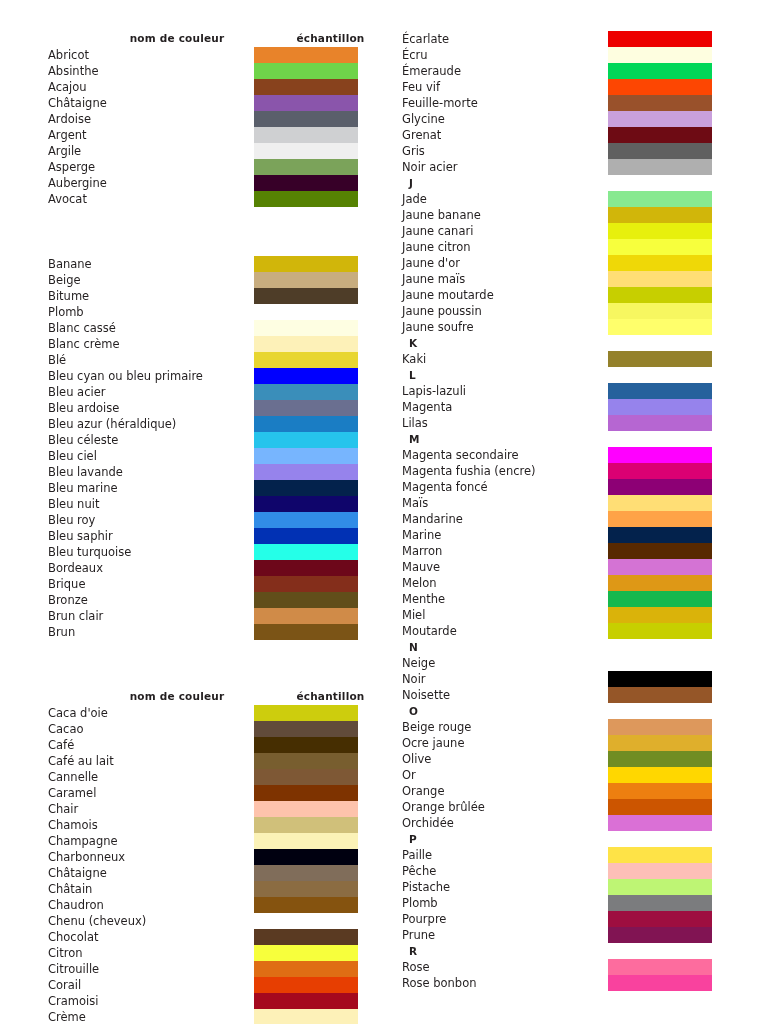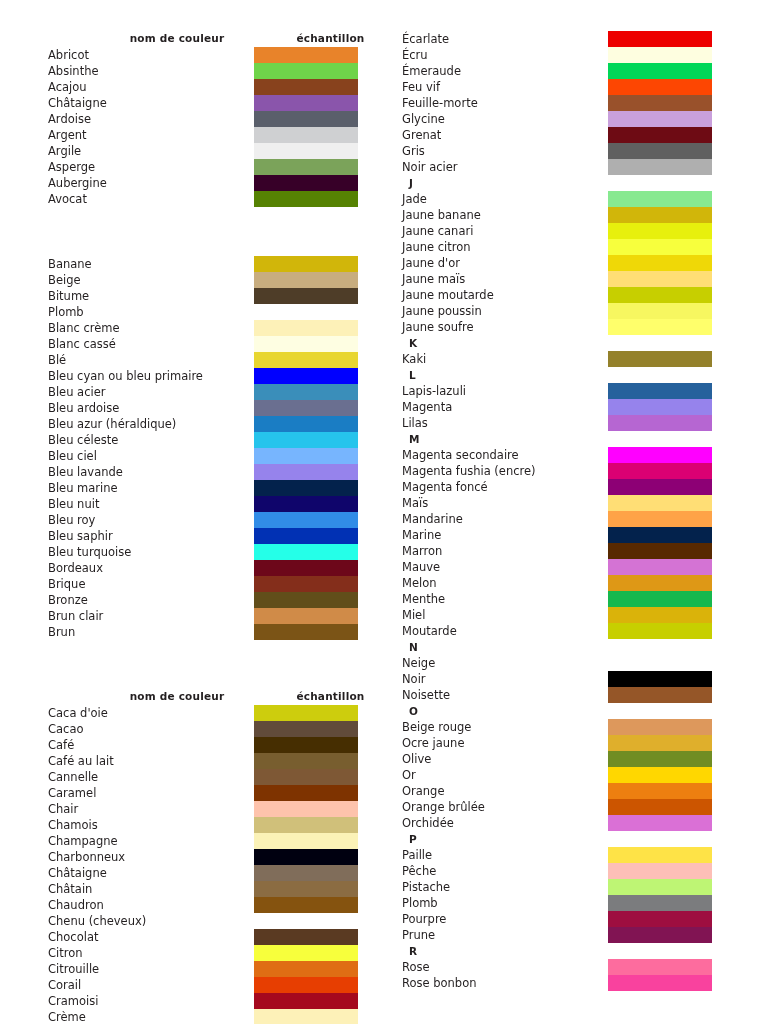--- a/index.html
+++ b/index.html
@@ -143,26 +143,26 @@
           <div class="swatch" style="background: rgb(200, 173, 127);"></div>
         </div>
         <div class="row">
           <div class="label">Bitume</div>
           <div class="swatch" style="background: rgb(78, 61, 40);"></div>
         </div>
         <div class="row">
           <div class="label">Plomb</div>
         </div>
         <div class="row">
+          <div class="label">Blanc cassé</div>
+          <div class="swatch" style="background: rgb(254, 254, 226);"></div>
+        </div>
+        <div class="row">
           <div class="label">Blanc crème</div>
           <div class="swatch" style="background: rgb(253, 241, 184);"></div>
-        </div>
-        <div class="row">
-          <div class="label">Blanc cassé</div>
-          <div class="swatch" style="background: rgb(254, 254, 226);"></div>
         </div>
         <div class="row">
           <div class="label">Blé</div>
           <div class="swatch" style="background: rgb(232, 214, 48);"></div>
         </div>
         <div class="row">
           <div class="label">Bleu cyan ou bleu primaire</div>
           <div class="swatch" style="background: rgb(0, 0, 255);"></div>
         </div>
         <div class="row">

